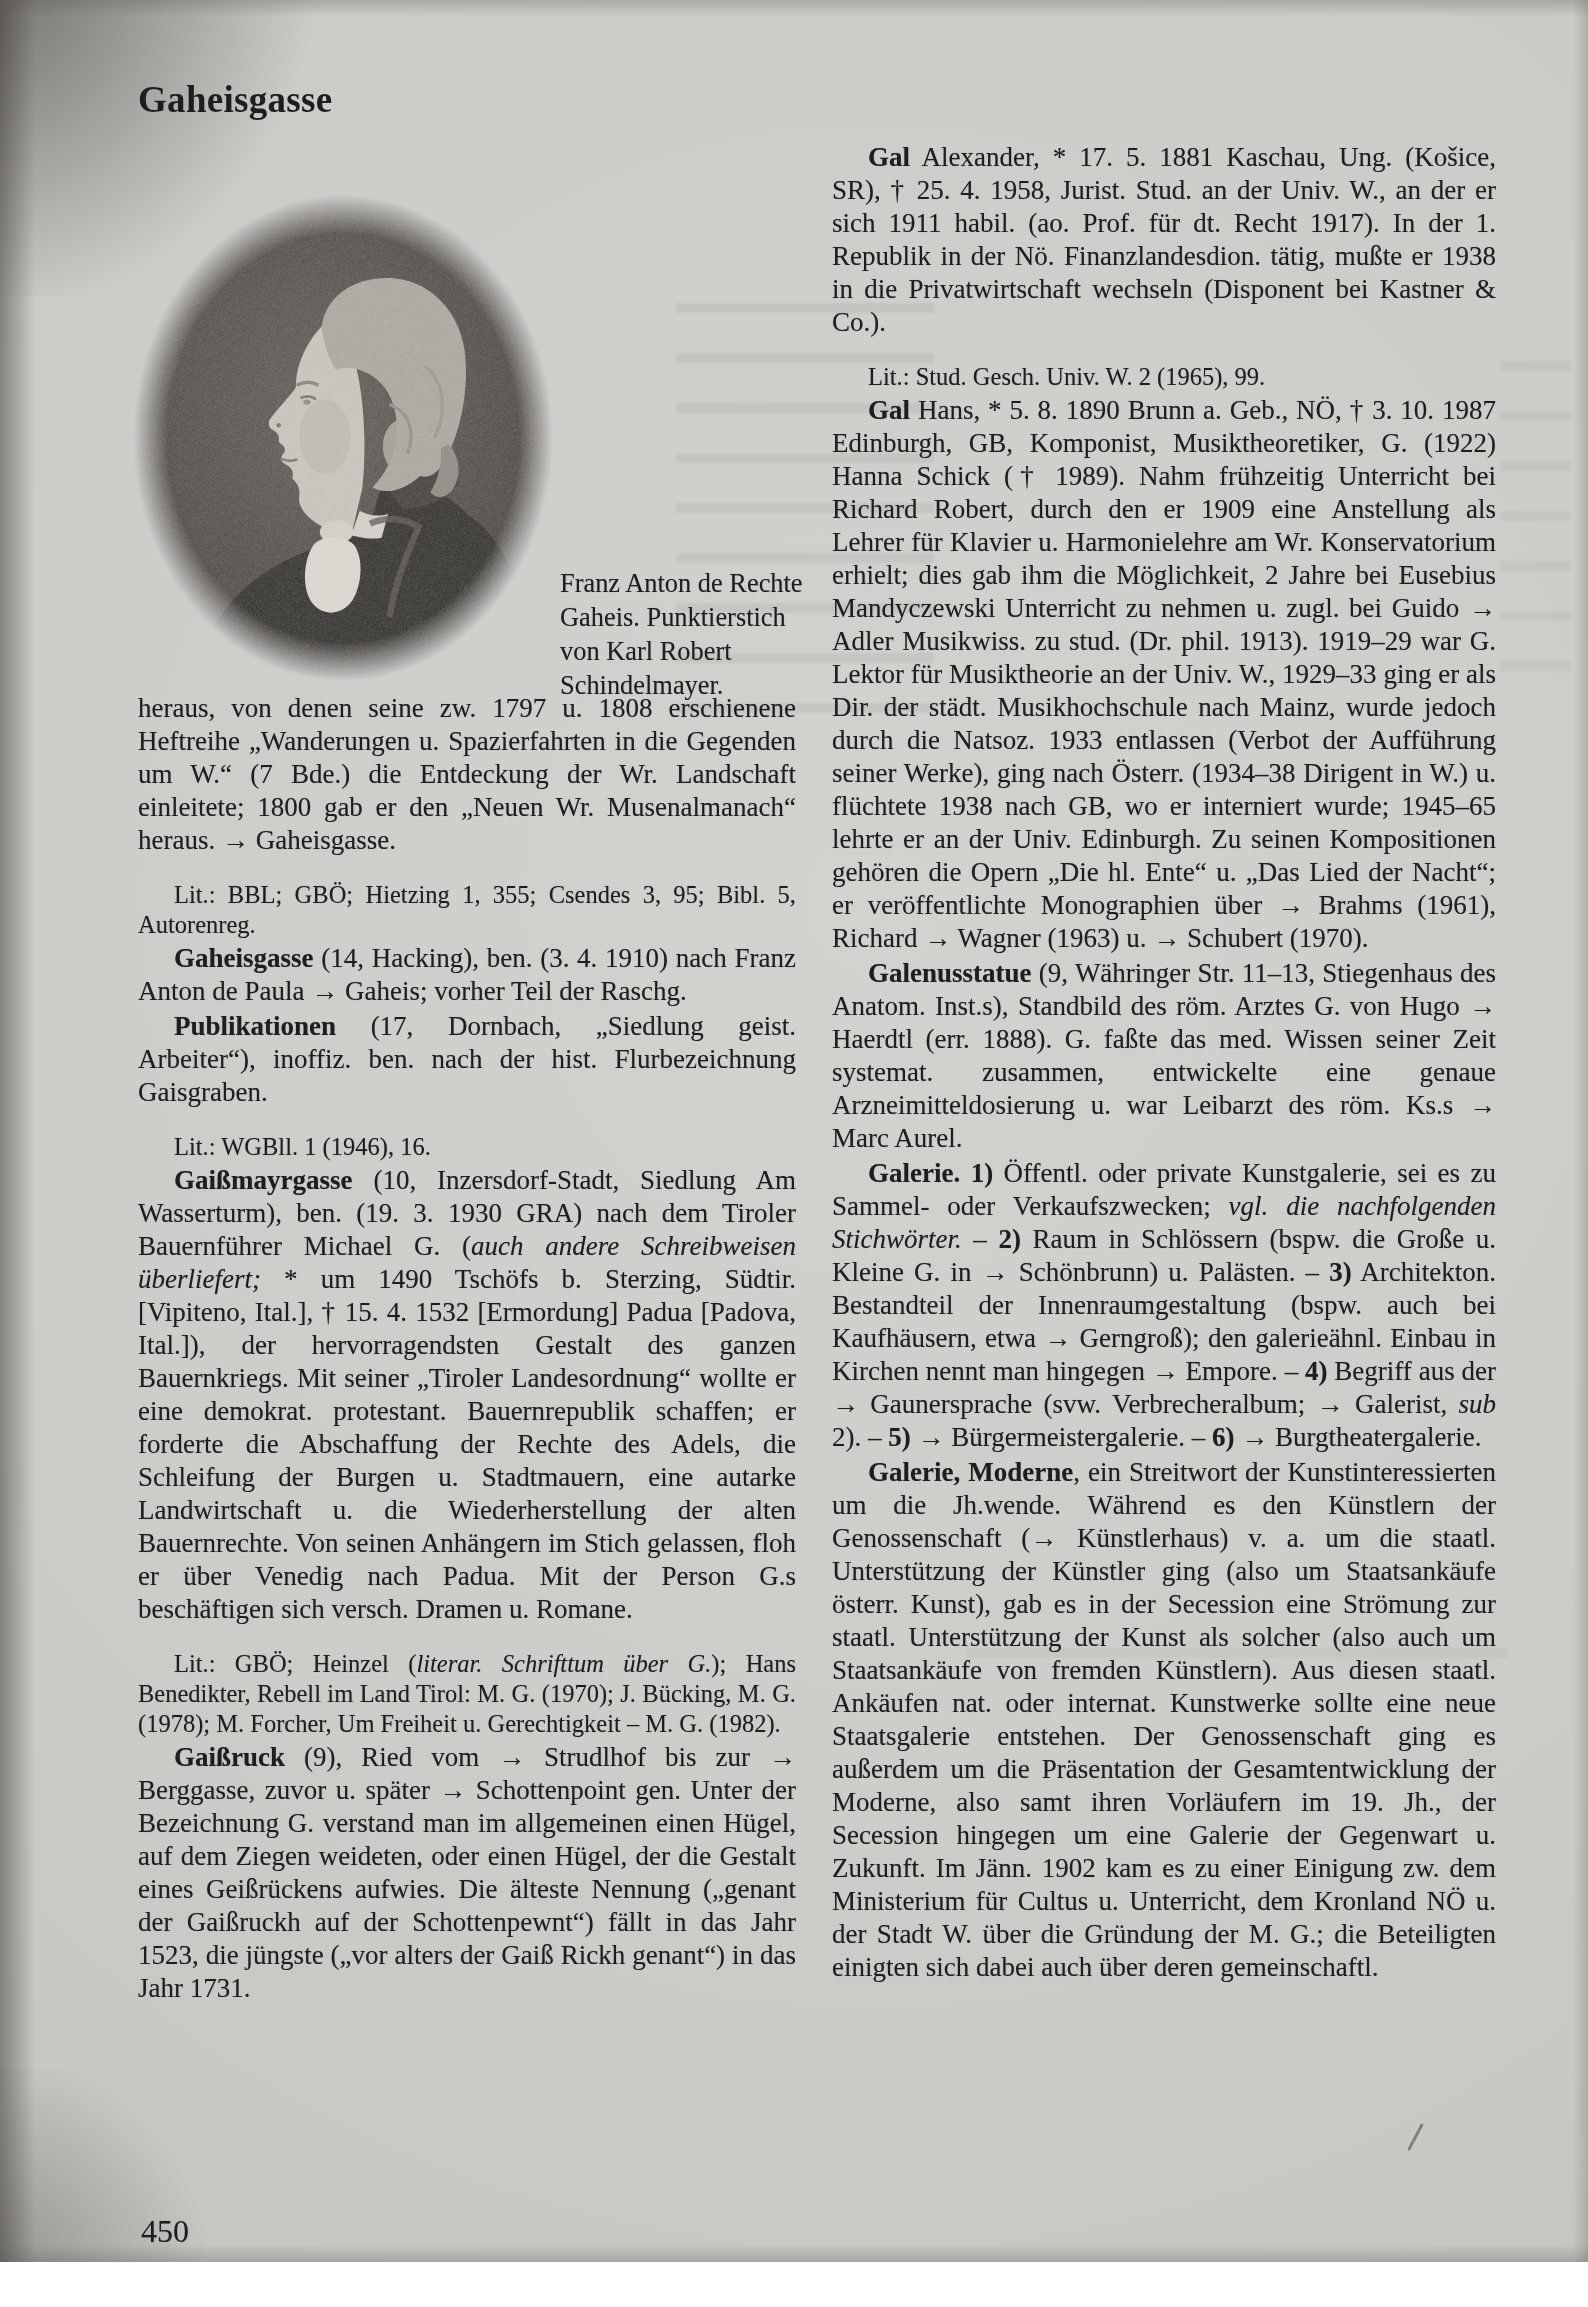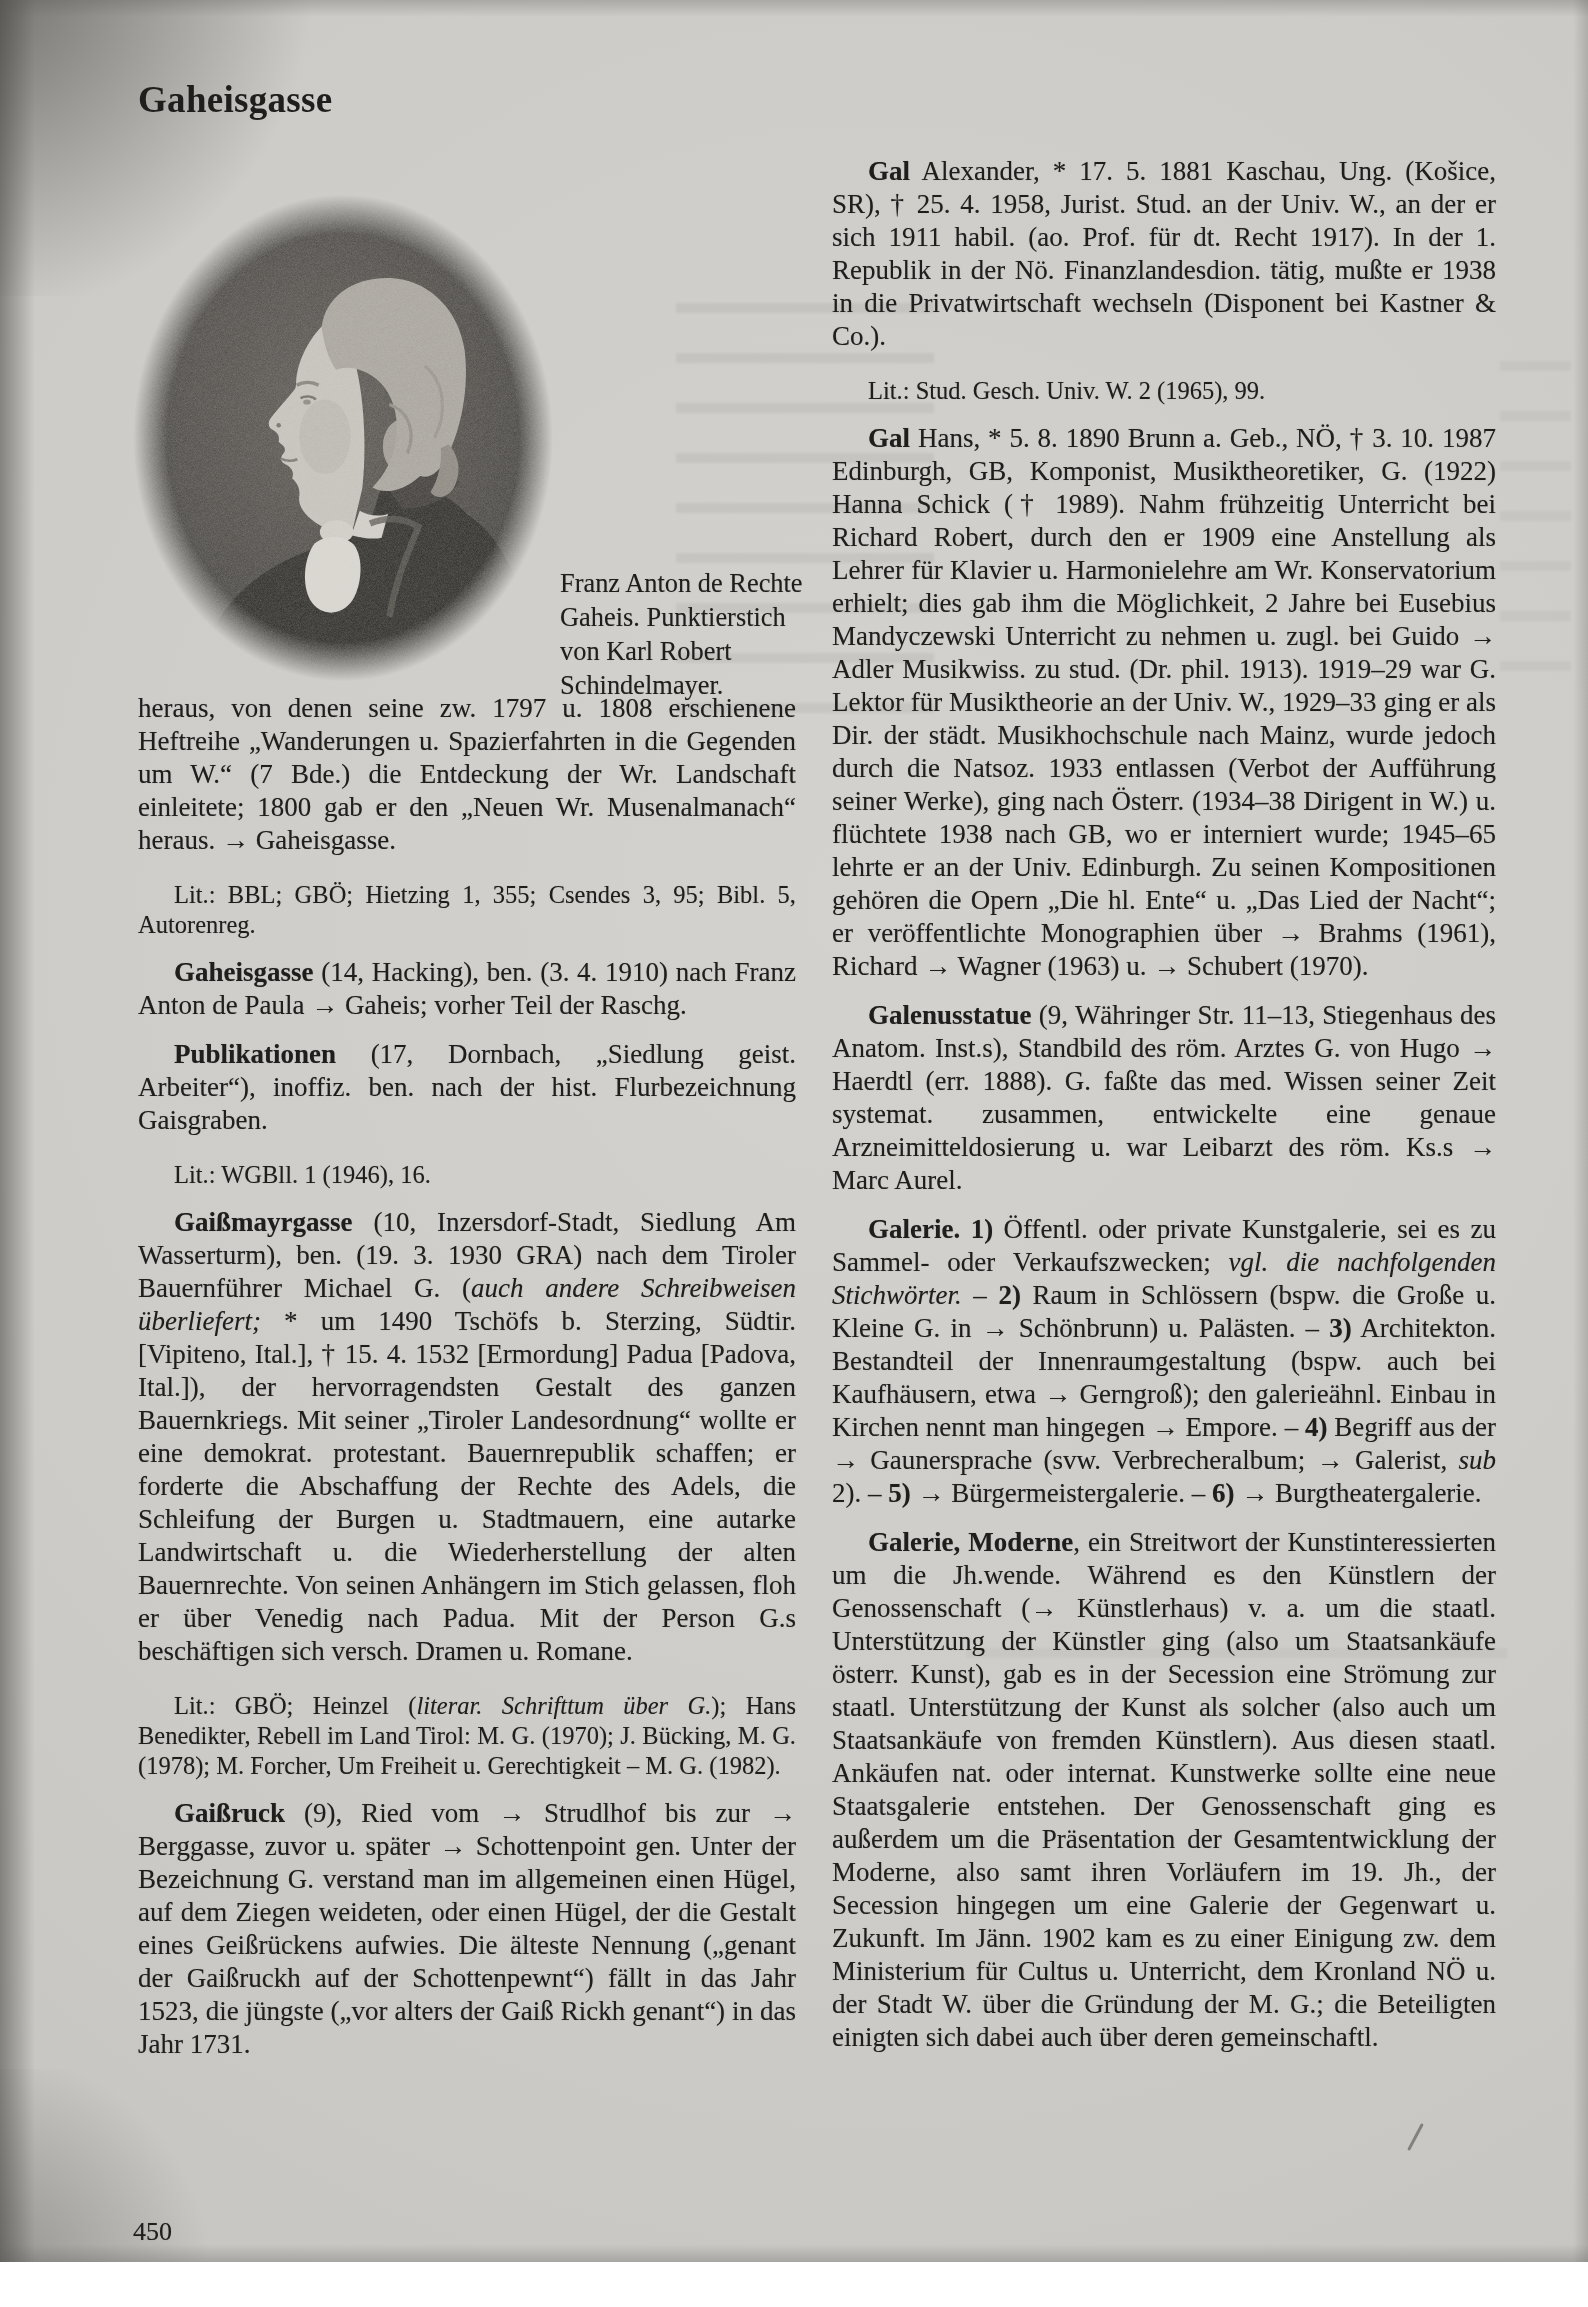--- a/index.html
+++ b/index.html
@@ -29,34 +29,34 @@
   .scratch{position:absolute;left:1414px;top:2122px;width:3.2px;height:30px;
     background:#3b3a38;transform:rotate(28deg);opacity:.5;border-radius:1.9px;}
 
   
   .col{position:absolute;}
   .col-left{left:138px;top:76px;width:658px;}
   .col-right{left:832px;top:139px;width:664px;}
   .running-head{margin:0 0 14px 0;font-size:37px;line-height:48px;font-weight:bold;letter-spacing:0.3px;}
   .blk{margin:0;font-size:27px;line-height:33px;text-align:justify;
     text-shadow:0 0 0.8px rgba(30,30,30,.35);hyphens:auto;}
-  .blk.entry{text-indent:36px;margin-top:16px;}
+  .blk.entry{text-indent:36px;margin-top:2px;}
   .blk.para{text-indent:0;}
   .blk.lit{font-size:24.5px;line-height:30px;text-indent:36px;margin-top:23px;}
   .blk b{font-weight:bold;}
   .blk i{font-style:italic;}
 
   
   .figure{position:relative;height:515px;margin:45px 0 7.7px 0;}
   .oval-wrap{position:absolute;left:-6.4px;top:23px;width:422px;height:492px;}
   .oval-wrap svg{display:block;width:100%;height:100%;}
   .caption{position:absolute;left:422px;top:397px;width:258px;
     font-size:26.4px;line-height:34px;text-align:left;text-indent:0;
     text-shadow:0 0 0.8px rgba(30,30,30,.35);}
-  .page-number{position:absolute;left:133px;top:2212px;font-size:26px;line-height:39px;
+  .page-number{position:absolute;left:141px;top:2212px;font-size:32px;line-height:39px;
     text-shadow:0 0 0.8px rgba(30,30,30,.35);}
 </style>
 </head>
 <body>
 
 <div class="page">
 
   <div class="corner-tl"></div>
   <div class="corner-bl"></div>
   <div class="edge-left"></div>

